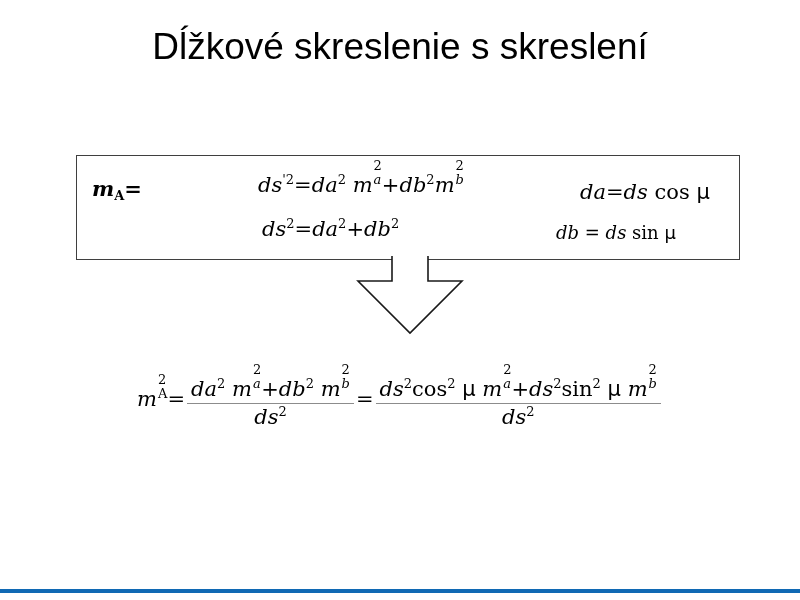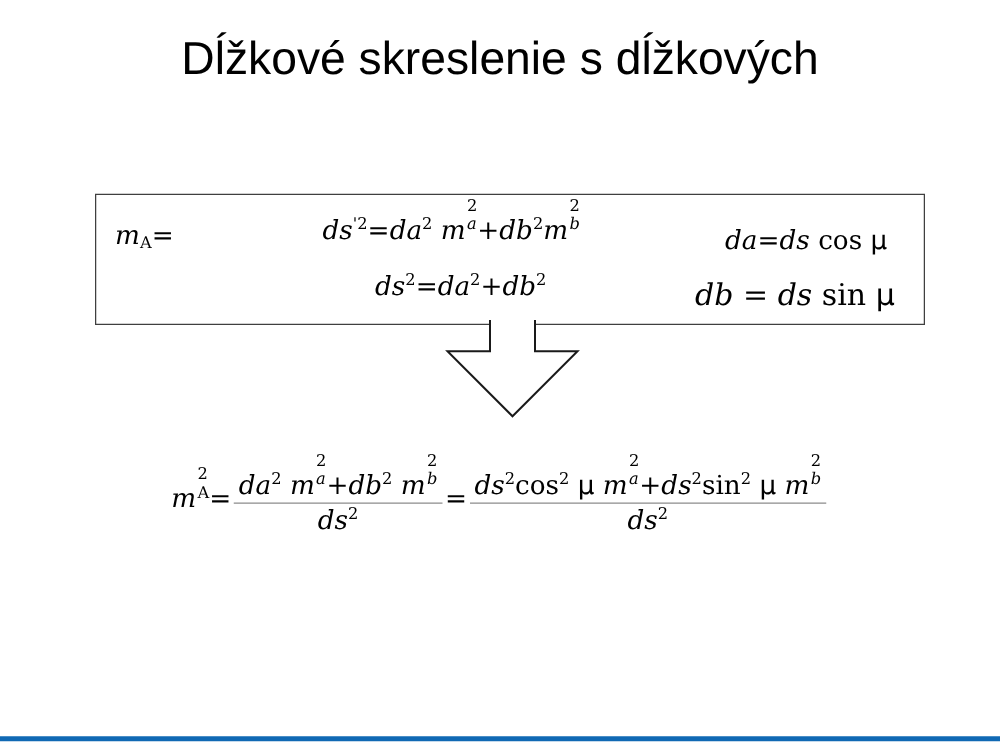--- a/index.html
+++ b/index.html
@@ -87,25 +87,25 @@
     text-align: center;
     line-height: 1.12;
     margin: 0 2px;
   }
   .frac .num { display: block; padding: 0 4px 1px 4px; }
   .frac .den { display: block; padding: 2px 4px 0 4px; border-top: 1px solid #8c8c8c; }
 
   
   .mblock { position: absolute; }
 
-  #eq-ma        { left: 92px;  top: 176px; font-size: 21px; }
+  #eq-ma        { left: 92px;  top: 176px; font-size: 21px; font-weight: bold; }
   #eq-ds2prime  { left: 258px; top: 168px; font-size: 21px; }
-  #eq-ds2       { left: 262px; top: 217px; font-size: 21px; margin-left: 38px; }
+  #eq-ds2       { left: 262px; top: 217px; font-size: 21px; }
   #eq-da        { left: 580px; top: 180px; font-size: 21px; }
-  #eq-db        { left: 556px; top: 222px; font-size: 24px; }
+  #eq-db        { left: 556px; top: 222px; font-size: 18px; }
 
   #eq-final {
     position: absolute;
     left: 0px;
     top: 372px;
     width: 800px;
     text-align: center;
     font-size: 21px;
   }
 
@@ -125,21 +125,21 @@
     top: 589px;
     width: 800px;
     height: 4px;
     background: #1069b4;
   }
 </style>
 </head>
 <body>
 
 <div id="slide-title">
-  <span class="title-line">Dĺžkové skreslenie s dĺžkových</span>
+  <span class="title-line">Dĺžkové skreslenie s skreslení</span>
 </div>
 
 <div id="formula-box" style="border-color: rgb(63, 63, 63);"></div>
 
 <div class="mblock math" id="eq-ma">
   <span class="mi">m</span><sub class="sbup">A</sub><span class="mo">=</span>
 </div>
 
 <div class="mblock math" id="eq-ds2prime">
   <span class="mi">ds</span><sup class="ex">'2</sup><span class="mo">=</span><span class="mi">da</span><sup class="ex">2</sup> <span class="mi">m</span><span class="supsub"><span class="up">2</span><span class="dn mi" style="font-style:italic">a</span></span><span class="mo">+</span><span class="mi">db</span><sup class="ex">2</sup><span class="mi">m</span><span class="supsub"><span class="up">2</span><span class="dn mi" style="font-style:italic">b</span></span>

